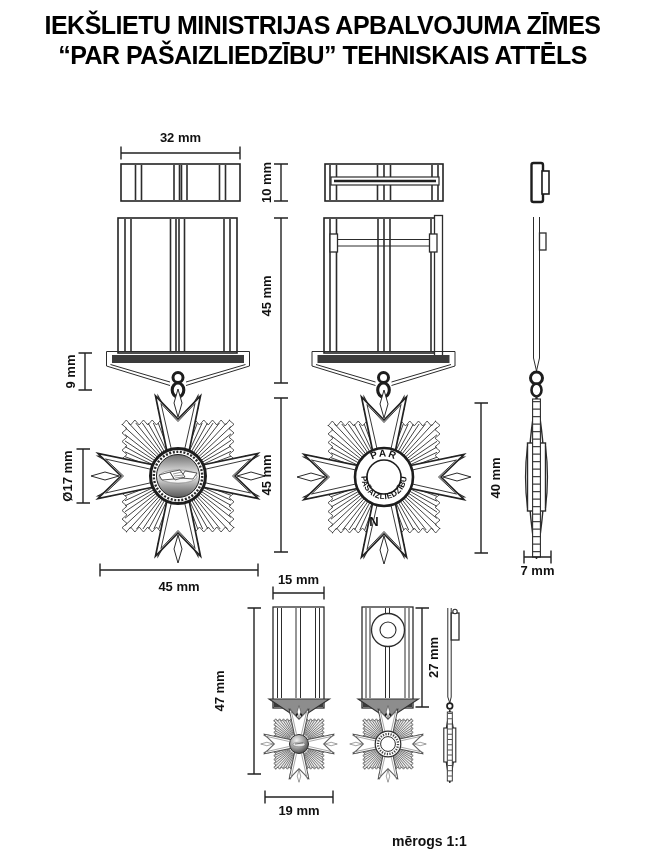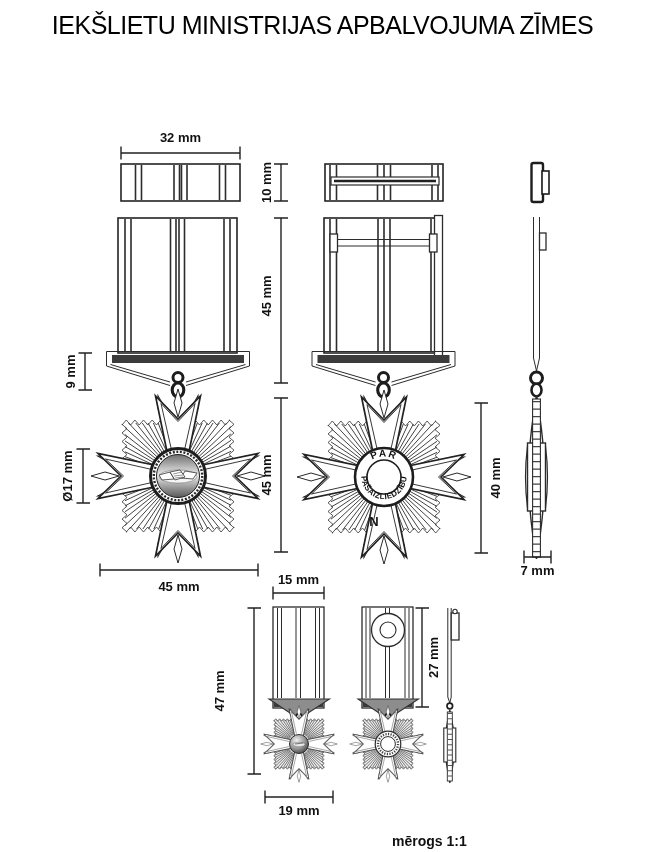--- a/index.html
+++ b/index.html
@@ -1,35 +1,36 @@
 <!DOCTYPE html>
 <html><head>
 <meta charset="utf-8">
 <style>
   html,body{margin:0;padding:0;background:#ffffff;}
   .page{position:relative;width:645px;height:852px;background:#ffffff;overflow:hidden;
         font-family:"Liberation Sans",sans-serif;}
   .title{position:absolute;top:10px;left:0;width:645px;text-align:center;color:#000;
-         font-weight:normal;font-size:25px;line-height:1.2;letter-spacing:-0.5px;white-space:nowrap;}
+         font-weight:bold;font-size:25px;line-height:1.2;letter-spacing:-0.5px;white-space:nowrap;}
   svg{position:absolute;left:0;top:0;}
   svg text{font-family:"Liberation Sans",sans-serif;fill:#111;}
   .dim{font-size:13px;font-weight:bold;}
   .scale{font-size:14px;font-weight:bold;}
   .ln{stroke:#222;stroke-width:1.4;fill:none;}
   .outline{stroke:#232323;stroke-width:1.6;fill:#ffffff;}
   .stripe{stroke:#2c2c2c;stroke-width:1.6;fill:none;}
   .thin{stroke:#2c2c2c;stroke-width:1;fill:none;}
 </style>
 </head>
 <body>
 
 <div class="page">
 
   <div class="title">
     <div>IEKŠLIETU MINISTRIJAS APBALVOJUMA ZĪMES</div>
+    <div>“PAR PAŠAIZLIEDZĪBU” TEHNISKAIS ATTĒLS</div>
   </div>
 
   <svg width="645" height="852" viewBox="0 0 645 852">
     <defs>
       <linearGradient id="discGrad" x1="0" y1="0" x2="0" y2="1">
         <stop offset="0" stop-color="#6e6e6e"></stop>
           <stop offset="0.33" stop-color="#c6c6c6"></stop>
         <stop offset="0.5" stop-color="#ececec"></stop>
           <stop offset="0.68" stop-color="#b0b0b0"></stop>
         <stop offset="1" stop-color="#585858"></stop>

